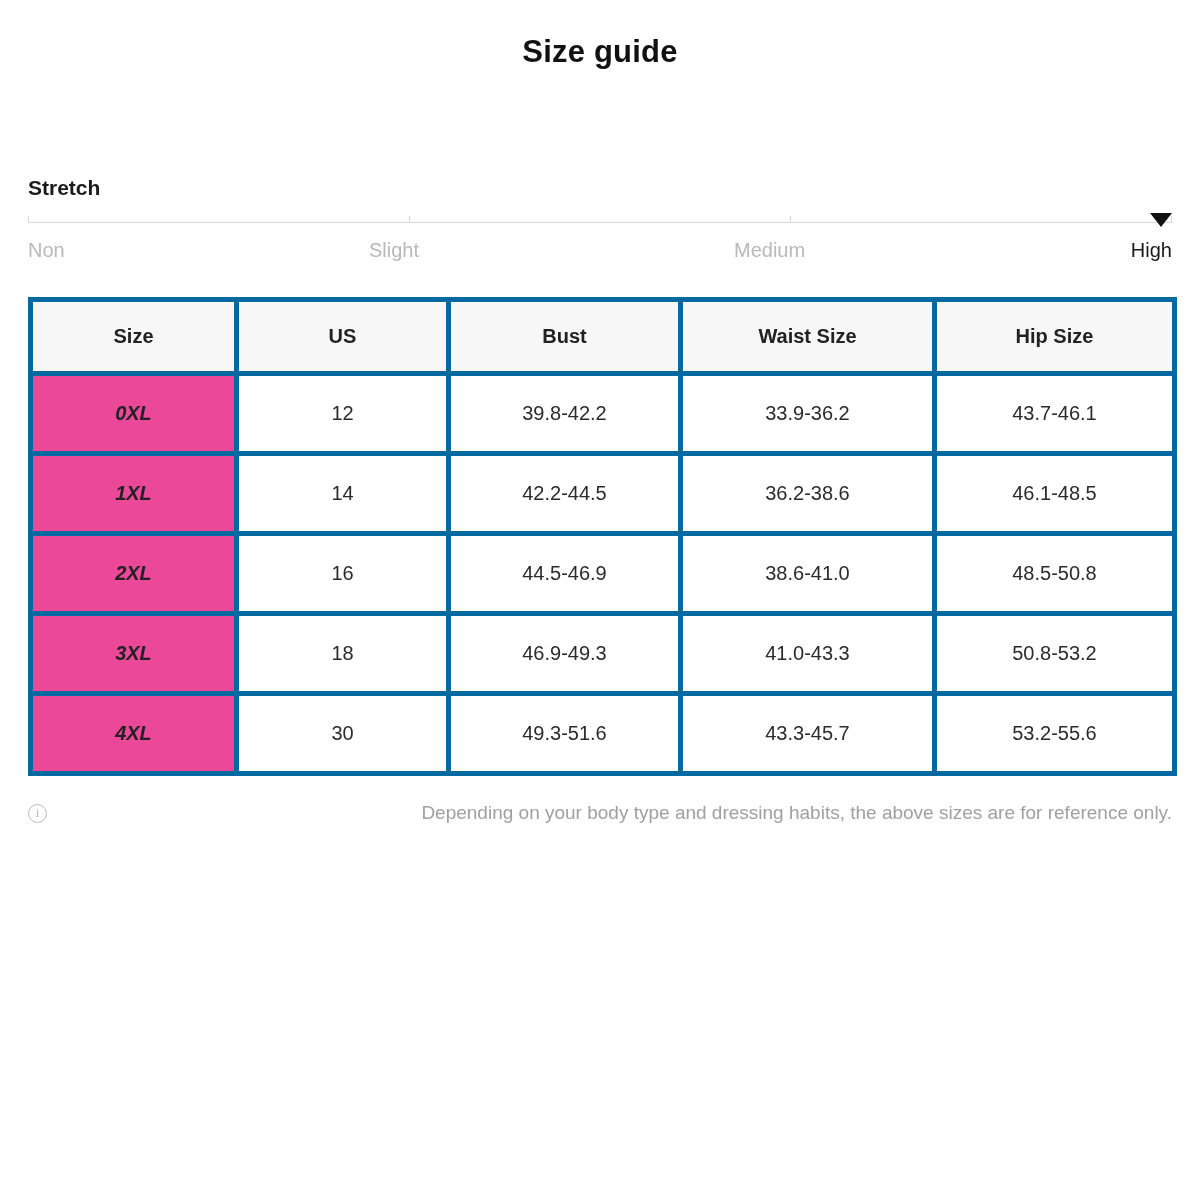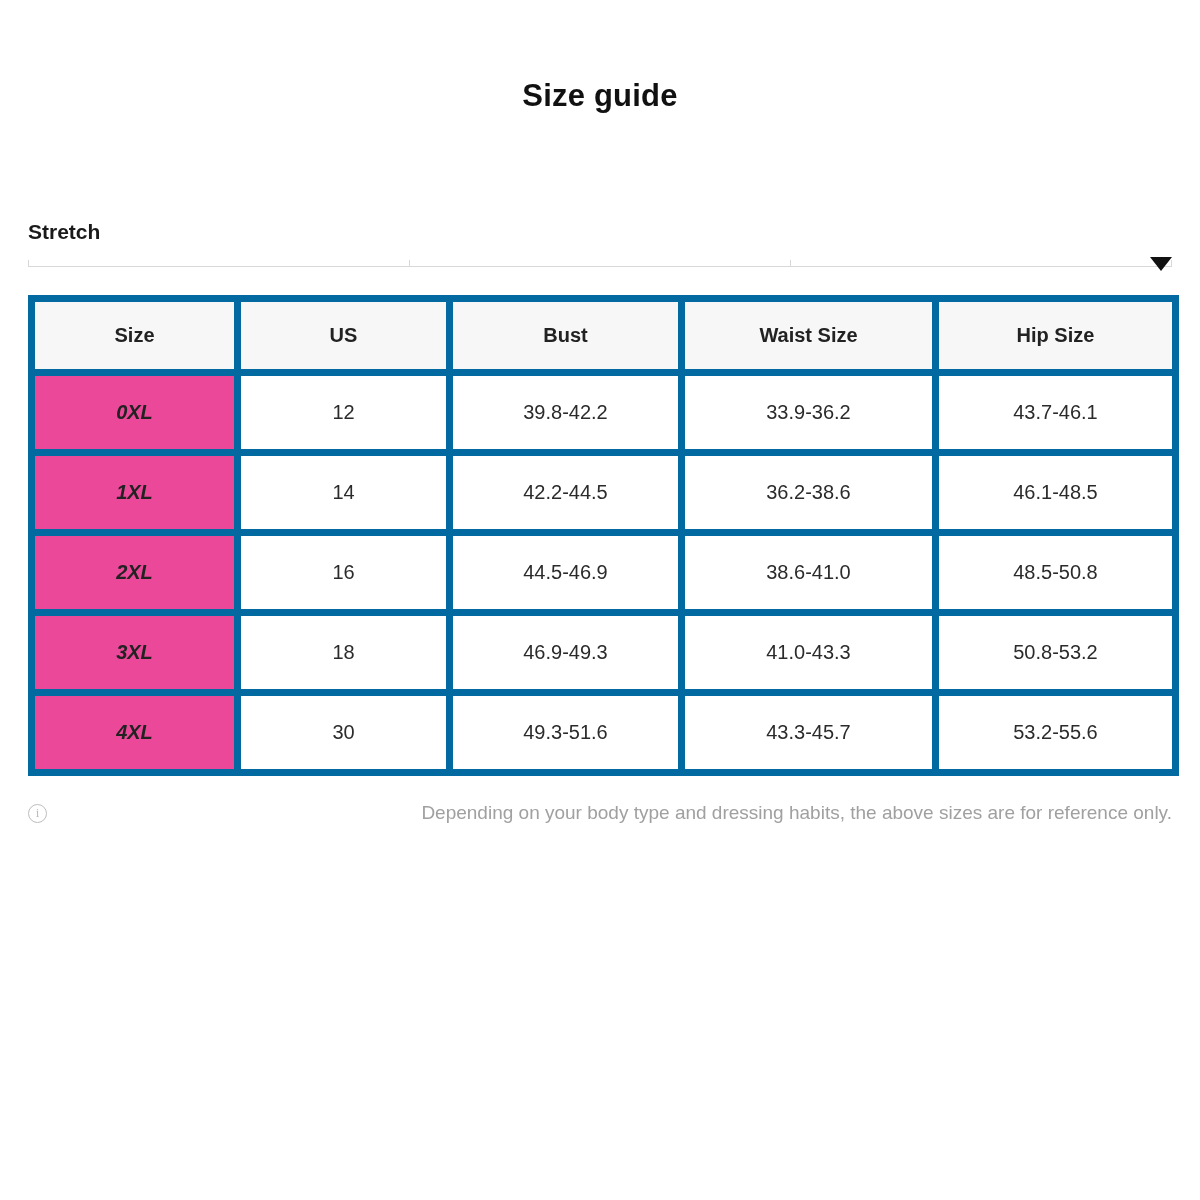--- a/index.html
+++ b/index.html
@@ -20,21 +20,21 @@
     padding: 0 28px;
   }
 
   
   .title {
     text-align: center;
     font-size: 31px;
     font-weight: bold;
     color: #111111;
     letter-spacing: .2px;
-    padding-top: 80px;
+    padding-top: 36px;
     line-height: 1;
   }
 
   
   .stretch-section {
     margin-top: 109px;
   }
   .stretch-label {
     font-size: 21px;
     font-weight: bold;
@@ -110,21 +110,21 @@
 
   
   table.size-table {
     margin-top: 28px;
     width: 1144px;
     border-collapse: collapse;
     table-layout: fixed;
   }
   table.size-table th,
   table.size-table td {
-    border: 7px solid #0369a1;
+    border: 5px solid #0369a1;
     text-align: center;
     font-size: 20px;
     color: #2b2b2b;
     height: 80px;
     font-weight: normal;
   }
   table.size-table thead th {
     background: #f7f7f7;
     font-weight: bold;
     color: #222222;
@@ -183,20 +183,26 @@
   <div class="stretch-section">
     <div class="stretch-label">Stretch</div>
 
     <div class="scale-wrap">
       <div class="scale-line">
         <span class="tick" style="left:0px;"></span>
         <span class="tick" style="left:381px;"></span>
         <span class="tick" style="left:762px;"></span>
         <span class="tick" style="left:1143px;"></span>
         <span class="marker"></span>
+      </div>
+      <div class="scale-labels">
+        <span style="left:0px;">Non</span>
+        <span style="left:341px;">Slight</span>
+        <span style="left:706px;">Medium</span>
+        <span class="active" style="right:0px;">High</span>
       </div>
     </div>
   </div>
 
 
   <table class="size-table">
     <colgroup>
       <col class="c-size">
         <col class="c-us">
         <col class="c-bust">

